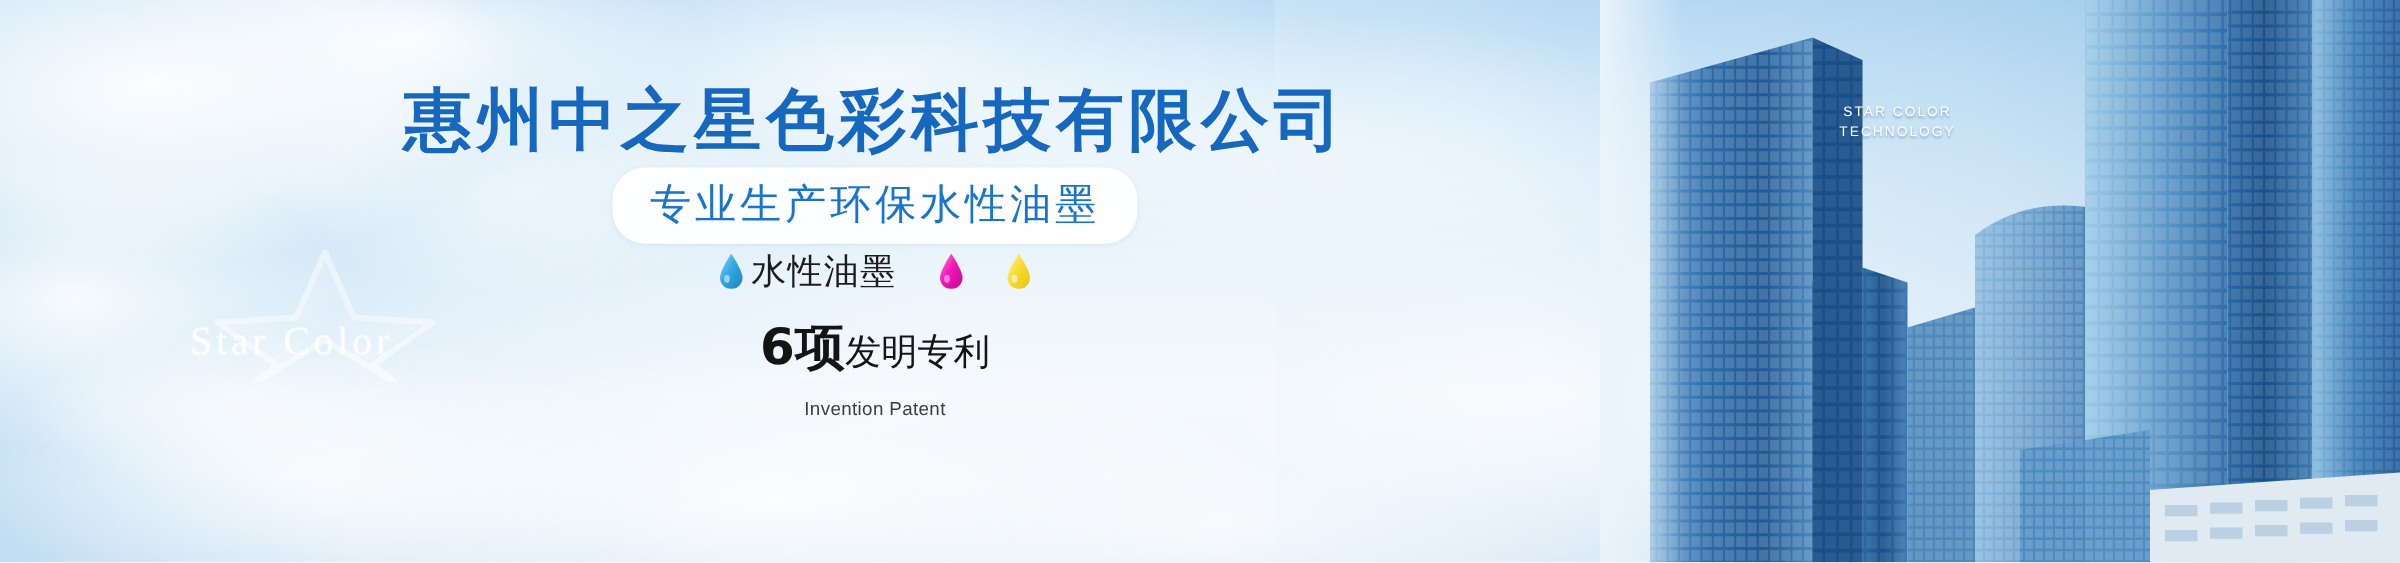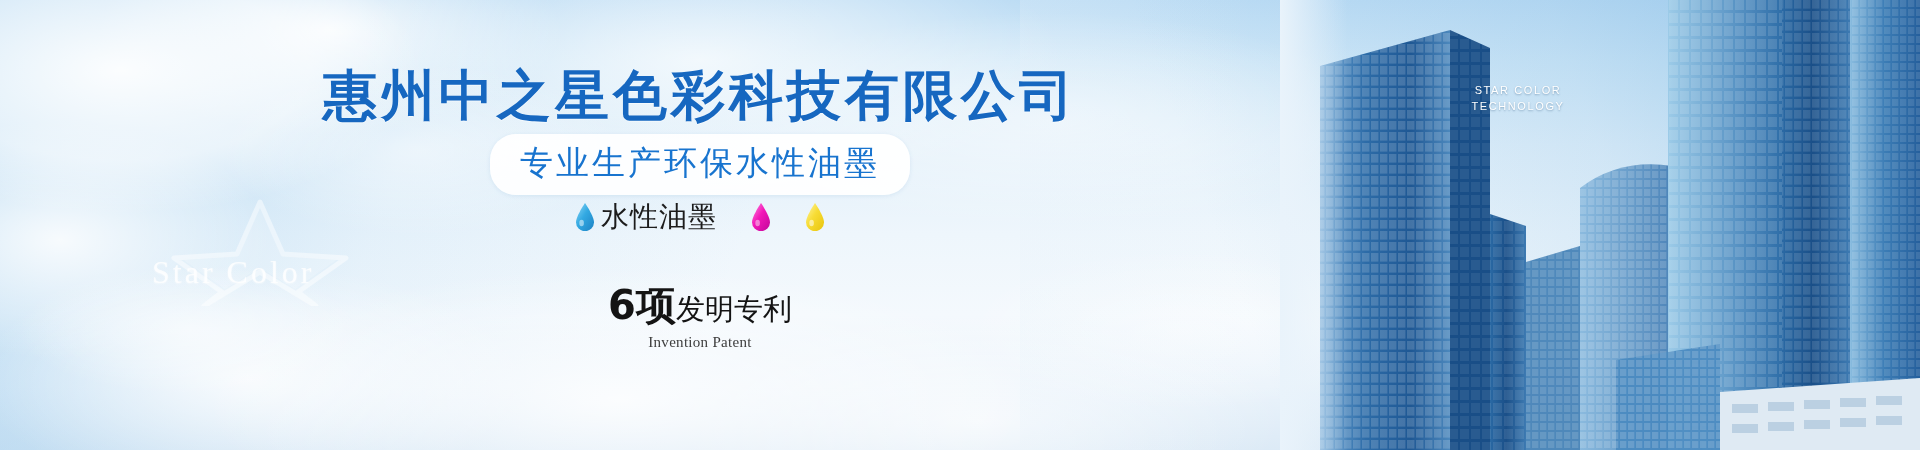--- a/index.html
+++ b/index.html
@@ -189,21 +189,21 @@
     color: #1c1c1c;
     letter-spacing: 1px;
     white-space: nowrap;
   }
 
   
   #credentials {
     position: absolute;
     left: 0;
     right: 0;
-    top: 284px;
+    top: 257px;
     display: flex;
     justify-content: center;
     align-items: flex-start;
     gap: 46px;
   }
   .credential {
     text-align: center;
   }
   .cred-cn {
     font-family: "DejaVu Sans", "Liberation Sans", sans-serif;
@@ -215,22 +215,22 @@
     font-size: 40px;
     font-weight: bold;
     letter-spacing: 0px;
   }
   .cred-normal {
     font-size: 29px;
     font-weight: normal;
     letter-spacing: 0px;
   }
   .cred-en {
-    margin-top: 8px;
-    font-family: Liberation Serif, serif;
+    margin-top: 20px;
+    font-family: Liberation Sans, sans-serif;
     font-size: 15px;
     color: #3d3d3d;
     letter-spacing: 0.3px;
     white-space: nowrap;
   }
 </style>
 </head>
 <body>
 
 <div id="banner">

